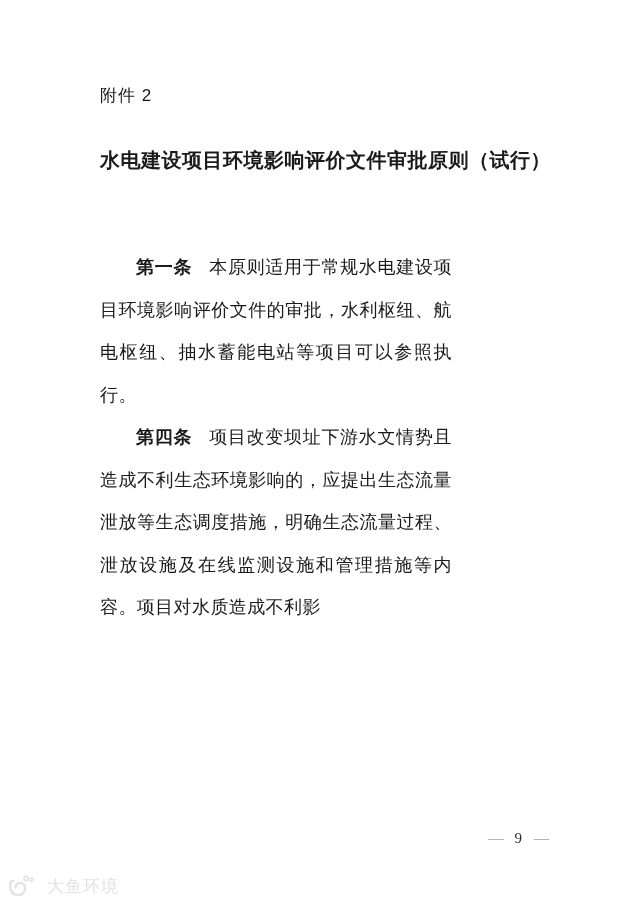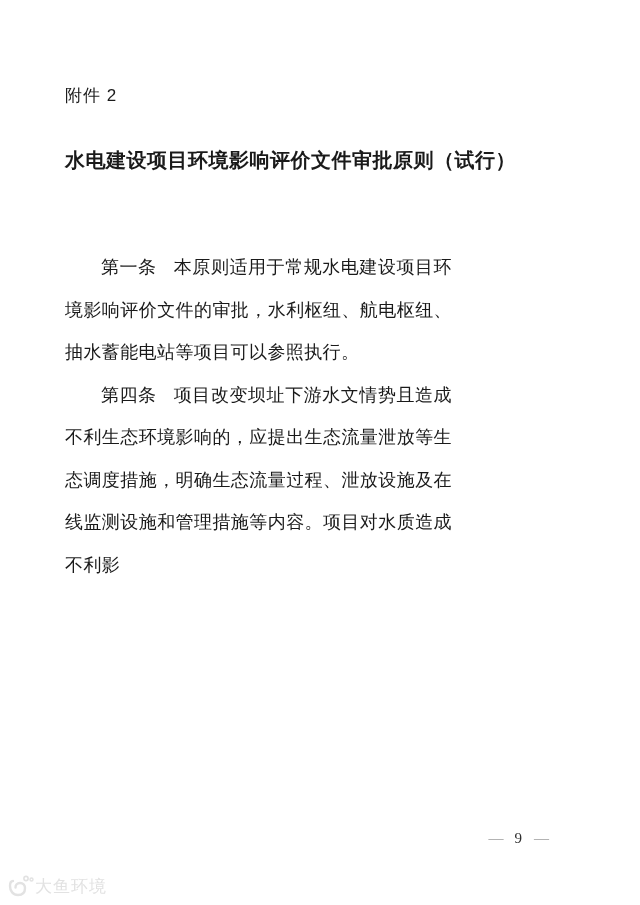--- a/index.html
+++ b/index.html
@@ -10,21 +10,21 @@
     height: 905px;
     background: #ffffff;
     overflow: hidden;
     font-family: "Liberation Sans", sans-serif;
     color: #1a1a1a;
   }
   .content {
     position: absolute;
     top: 0; left: 0;
     width: 524px;
-    padding: 84px 72px 0 65px;
+    padding: 84px 72px 0 100px;
   }
   .attachment-label {
     font-size: 17px;
     letter-spacing: 1px;
     margin-bottom: 40px;
   }
   .doc-title {
     font-size: 20px;
     font-weight: 700;
     text-align: center;
@@ -33,21 +33,21 @@
     white-space: nowrap;
   }
   .article {
     font-size: 18px;
     line-height: 42.5px;
     text-align: justify;
     text-indent: 2em;
     letter-spacing: 0.4px;
   }
   .article-label {
-    font-weight: 400;
+    font-weight: 700;
     margin-right: 0.95em;
   }
   .page-number {
     position: absolute;
     top: 830px;
     right: 80px;
     font-family: "Liberation Serif", serif;
     font-size: 15px;
     color: #2e2e2e;
     white-space: nowrap;
@@ -56,21 +56,21 @@
     color: #9a9a9a;
     margin: 0 12px;
     letter-spacing: -1px;
   }
   .watermark {
     position: absolute;
     left: 7px;
     top: 872px;
     display: flex;
     align-items: center;
-    gap: 0;
+    gap: 12px;
     color: #e2e2e2;
     font-size: 17px;
     font-weight: 400;
     letter-spacing: 1px;
     user-select: none;
   }
   .watermark-icon { display: inline-block; width: 28px; height: 28px; }
 </style>
 </head>
 <body>

